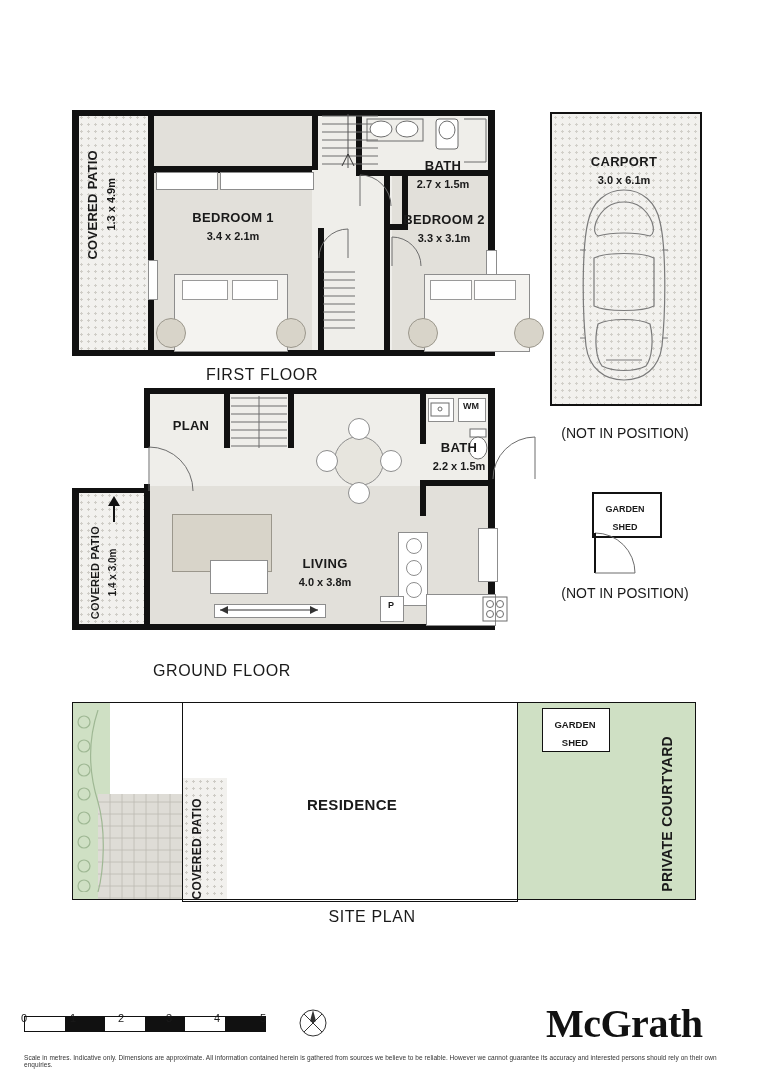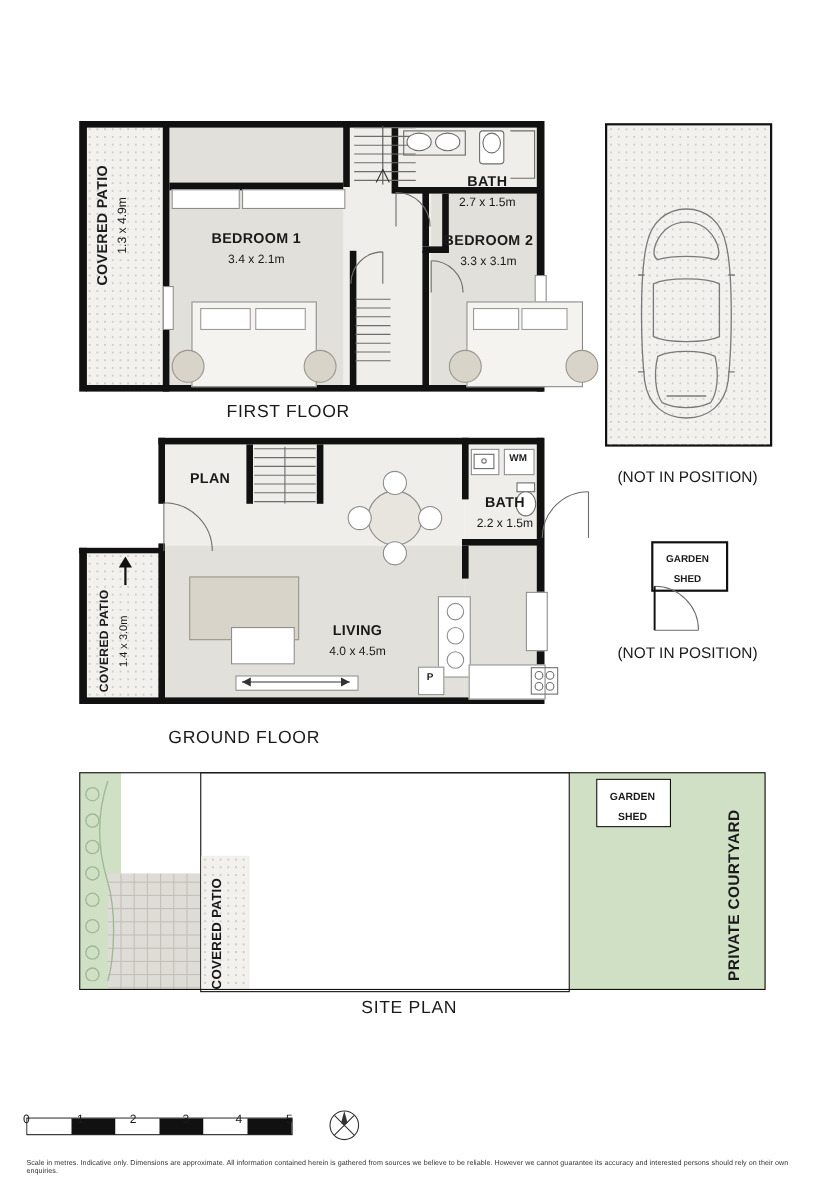--- a/index.html
+++ b/index.html
@@ -16,21 +16,21 @@
   .room{position:absolute;background:#e2e0da;}
   .room-light{position:absolute;background:#efeeea;}
   .patio{position:absolute;background:#f2f1ee;}
   .patio:after{
     content:"";position:absolute;inset:0;
     background-image:radial-gradient(#c9c7c0 1px, transparent 1.2px);
     background-size:7px 7px;opacity:.85;
   }
   .label{position:absolute;text-align:center;line-height:1.15;}
   .rname{font-size:13px;font-weight:bold;letter-spacing:.3px;}
-  .rdim{font-size:11px;font-weight:normal;}
+  .rdim{font-size:11px;font-weight:bold;}
   .vert{writing-mode:vertical-rl;transform:rotate(180deg);}
 
   .floor-title{
     position:absolute;text-align:center;width:100%;
     font-size:16px;letter-spacing:.6px;color:#1a1a1a;
   }
   .note{
     position:absolute;text-align:center;font-size:14px;color:#1a1a1a;
   }
 
@@ -198,37 +198,41 @@
       <g fill="none" stroke="#7a7a7a" stroke-width="1.2">
         <path d="M48,2 C66,2 80,14 84,34 C90,58 90,120 86,158 C83,180 68,192 48,192 C28,192 13,180 10,158 C6,120 6,58 12,34 C16,14 30,2 48,2 Z"></path>
         <path d="M20,34 C26,20 36,14 48,14 C60,14 70,20 76,34 C78,40 78,46 74,48 C60,44 36,44 22,48 C18,46 18,40 20,34 Z"></path>
         <path d="M18,70 C30,64 66,64 78,70 L78,118 C66,124 30,124 18,118 Z"></path>
         <path d="M22,136 C34,130 62,130 74,136 C78,152 76,170 70,178 C58,184 38,184 26,178 C20,170 18,152 22,136 Z"></path>
         <path d="M10,62 L4,62 M86,62 L92,62 M10,150 L4,150 M86,150 L92,150"></path>
         <path d="M30,172 L66,172"></path>
       </g>
     </svg>
   </div>
+  <div class="label" style="left:550px;top:152px;width:148px;">
+    <span class="rname">CARPORT</span><br>
+    <span class="rdim">3.0 x 6.1m</span>
+  </div>
   <div class="note" style="left:530px;top:425px;width:190px;">(NOT IN POSITION)</div>
 
   <div class="shed-box" style="left:592px;top:492px;width:66px;height:42px;"></div>
   <div class="label" style="left:592px;top:498px;width:66px;">
     <span style="font-size:9px;font-weight:bold;">GARDEN</span><br>
     <span style="font-size:9px;font-weight:bold;">SHED</span>
   </div>
   <div class="abs" style="left:594px;top:532px;width:42px;height:42px;">
     <svg width="42" height="42" viewBox="0 0 42 42">
         <path d="M1,1 A40,40 0 0 1 41,41" fill="none" stroke="#6d6d6d"></path>
         <path d="M1,1 L1,41" stroke="#111" stroke-width="2"></path>
         <path d="M1,41 L41,41" stroke="#6d6d6d"></path>
       </svg>
   </div>
   <div class="note" style="left:530px;top:585px;width:190px;">(NOT IN POSITION)</div>
 
-  <div class="abs" style="left:72px;top:398px;width:430px;height:307px;">
+  <div class="abs" style="left:72px;top:388px;width:430px;height:307px;">
 
     <div class="patio" style="left:6px;top:104px;width:72px;height:134px;"></div>
 
     <div class="room-light" style="left:78px;top:4px;width:272px;height:94px;"></div>
     <div class="room" style="left:78px;top:98px;width:272px;height:140px;"></div>
     <div class="room-light" style="left:350px;top:4px;width:72px;height:94px;"></div>
     <div class="room" style="left:350px;top:98px;width:72px;height:140px;"></div>
 
     <div class="wall" style="left:72px;top:0px;width:350px;height:6px;"></div>
     <div class="wall" style="left:6px;top:236px;width:416px;height:6px;"></div>
@@ -330,21 +334,21 @@
 
     <div class="label" style="left:84px;top:28px;width:70px;">
       <span class="rname">PLAN</span>
     </div>
     <div class="label vert" style="left:14px;top:138px;width:58px;">
       <span class="rname" style="font-size:11px;">COVERED PATIO</span><br>
       <span class="rdim" style="font-size:10px;">1.4 x 3.0m</span>
     </div>
     <div class="label" style="left:188px;top:166px;width:130px;">
       <span class="rname">LIVING</span><br>
-      <span class="rdim">4.0 x 4.5m</span>
+      <span class="rdim">4.0 x 3.8m</span>
     </div>
     <div class="label" style="left:330px;top:50px;width:114px;">
       <span class="rname">BATH</span><br>
       <span class="rdim">2.2 x 1.5m</span>
     </div>
   </div>
 
   <div class="floor-title" style="left:-160px;top:662px;">GROUND FLOOR</div>
 
   <div class="abs" style="left:72px;top:702px;width:624px;height:198px;">
@@ -380,20 +384,23 @@
             <circle cx="10" cy="132" r="6"></circle>
           <circle cx="10" cy="156" r="6"></circle>
             <circle cx="10" cy="176" r="6"></circle>
         </g>
         <path d="M24,0 C14,30 14,60 24,92 C32,120 30,160 24,182" fill="none" stroke="#9fb894" stroke-width="1.2"></path>
       </svg>
     </div>
 
     <div class="site-outline" style="left:0;top:0;width:622px;height:196px;"></div>
 
+    <div class="label" style="left:190px;top:94px;width:180px;">
+      <span class="rname" style="font-size:15px;">RESIDENCE</span>
+    </div>
     <div class="label vert" style="left:116px;top:96px;width:34px;">
       <span class="rname" style="font-size:12px;">COVERED PATIO</span>
     </div>
     <div class="label vert" style="left:586px;top:34px;width:36px;">
       <span class="rname" style="font-size:14px;">PRIVATE COURTYARD</span>
     </div>
     <div class="label" style="left:470px;top:12px;width:66px;">
       <span style="font-size:9.5px;font-weight:bold;">GARDEN</span><br>
       <span style="font-size:9.5px;font-weight:bold;">SHED</span>
     </div>
@@ -417,16 +424,17 @@
   <div class="scalenum" style="left:260px;top:1012px;">5</div>
 
   <div class="compass" style="left:298px;top:1008px;">
     <svg width="30" height="30" viewBox="0 0 30 30">
       <circle cx="15" cy="15" r="13" fill="none" stroke="#333" stroke-width="1"></circle>
       <path d="M6,6 L24,24 M24,6 L6,24" stroke="#333" stroke-width="1"></path>
       <path d="M15,2 L18,13 L15,15 L12,13 Z" fill="#333"></path>
     </svg>
   </div>
 
+  <div class="brand" style="left:546px;top:1000px;">McGrath</div>
 
   <div class="disclaimer" style="left:24px;top:1054px;width:716px;">Scale in metres. Indicative only. Dimensions are approximate. All information contained herein is gathered from sources we believe to be reliable. However we cannot guarantee its accuracy and interested persons should rely on their own enquiries.</div>
 
 </div>
 
 </body></html>

